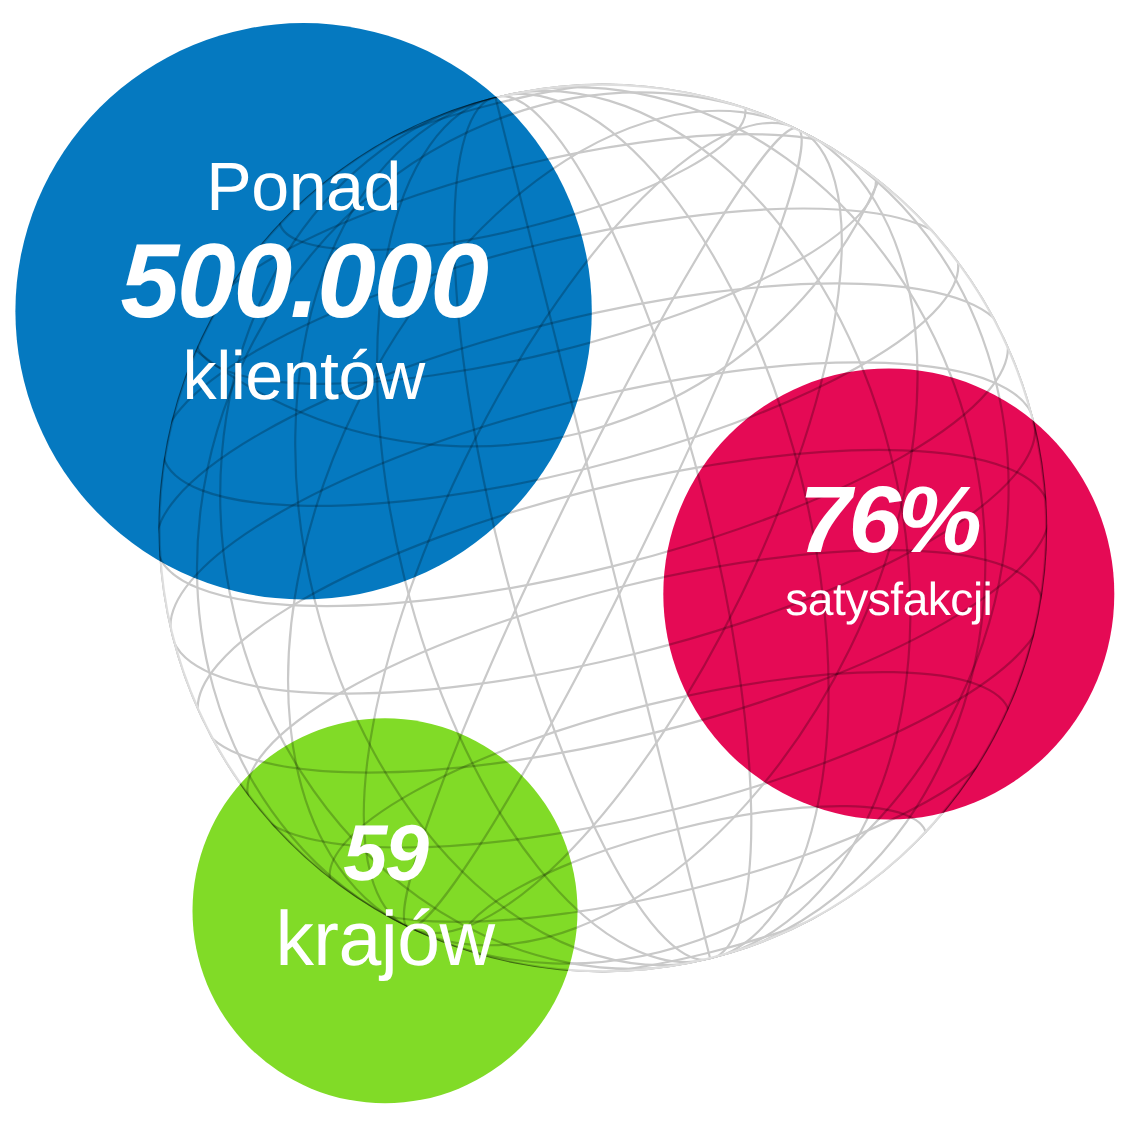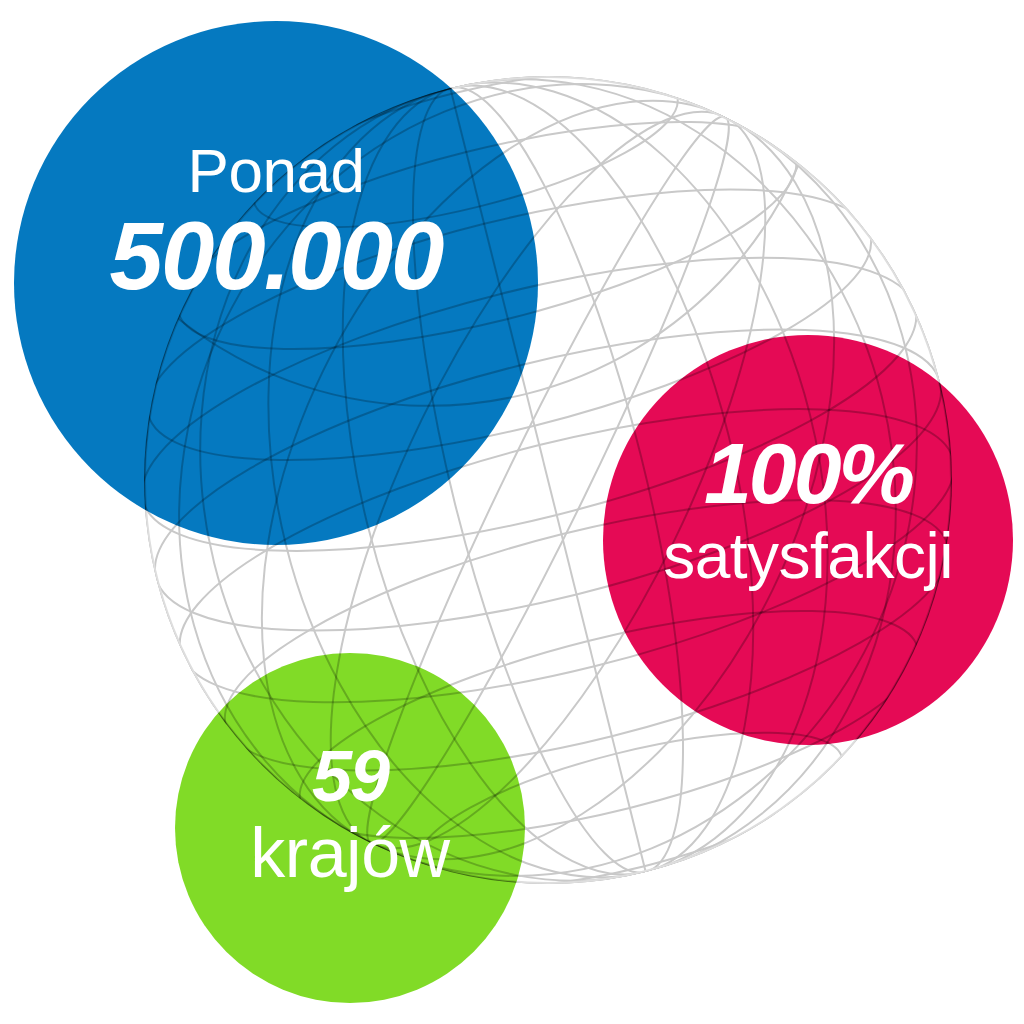--- a/index.html
+++ b/index.html
@@ -34,21 +34,21 @@
 
   
   #blue-text{ left:16px; top:140px; width:520px; }
   #blue-text .l1{ font-size:62px; }
   #blue-text .l2{ font-size:96px; margin-top:6px; }
   #blue-text .l3{ font-size:62px; margin-top:8px; }
 
   
   #pink-text{ left:603px; top:430px; width:410px; }
   #pink-text .l1{ font-size:86px; letter-spacing:-3px; }
-  #pink-text .l2{ font-size:64px; margin-top:8px; }
+  #pink-text .l2{ font-size:42px; margin-top:8px; }
 
   
   #green-text{ left:175px; top:740px; width:350px; }
   #green-text .l1{ font-size:72px; }
   #green-text .l2{ font-size:70px; margin-top:6px; }
 </style>
 </head>
 <body style="background: rgb(255, 255, 255);">
 
 <div id="stage">
@@ -141,24 +141,25 @@
           <use href="#globeGrid" stroke="rgba(0,0,0,0.22)" stroke-width="2" fill="none"></use>
           <circle cx="548" cy="480" r="403" fill="none" stroke="rgba(0,0,0,0.16)" stroke-width="2"></circle>
         </g>
       </g>
     </g>
   </svg>
 
   <div class="bubble-text" id="blue-text">
     <div class="lt-thin l1">Ponad</div>
     <div class="lt-bold l2">500.000</div>
+    <div class="lt-thin l3">klientów</div>
   </div>
 
   <div class="bubble-text" id="pink-text">
-    <div class="lt-bold l1">100%</div>
+    <div class="lt-bold l1">76%</div>
     <div class="lt-thin l2">satysfakcji</div>
   </div>
 
   <div class="bubble-text" id="green-text">
     <div class="lt-bold l1">59</div>
     <div class="lt-thin l2">krajów</div>
   </div>
 
 </div>
 

